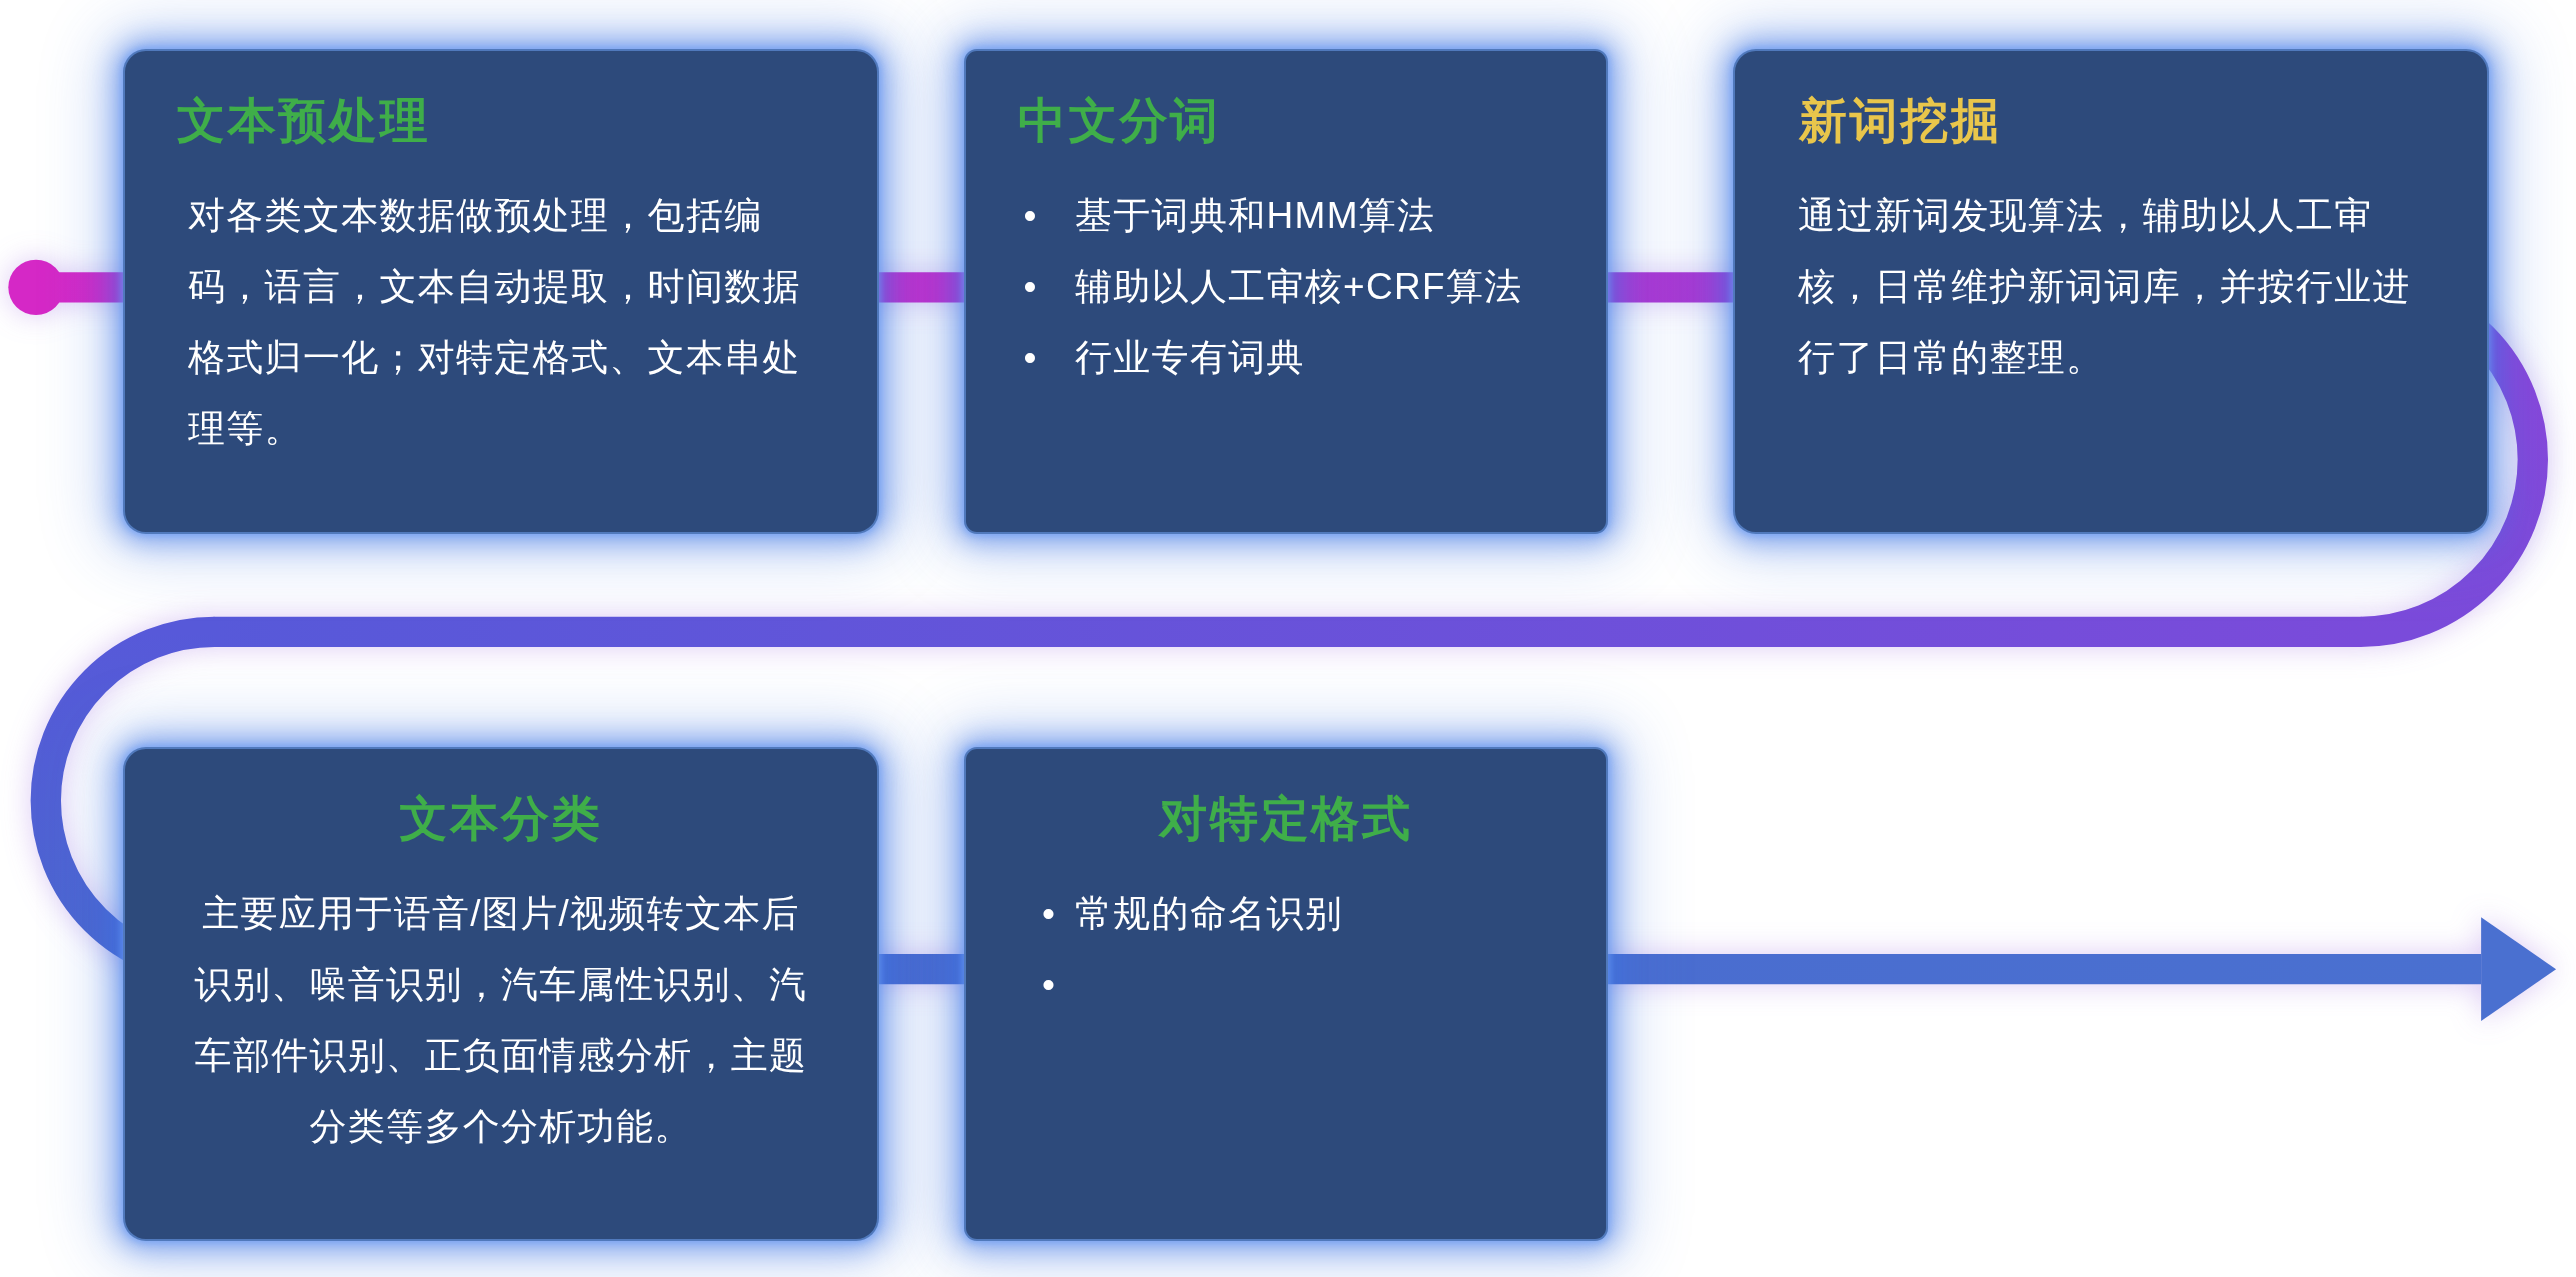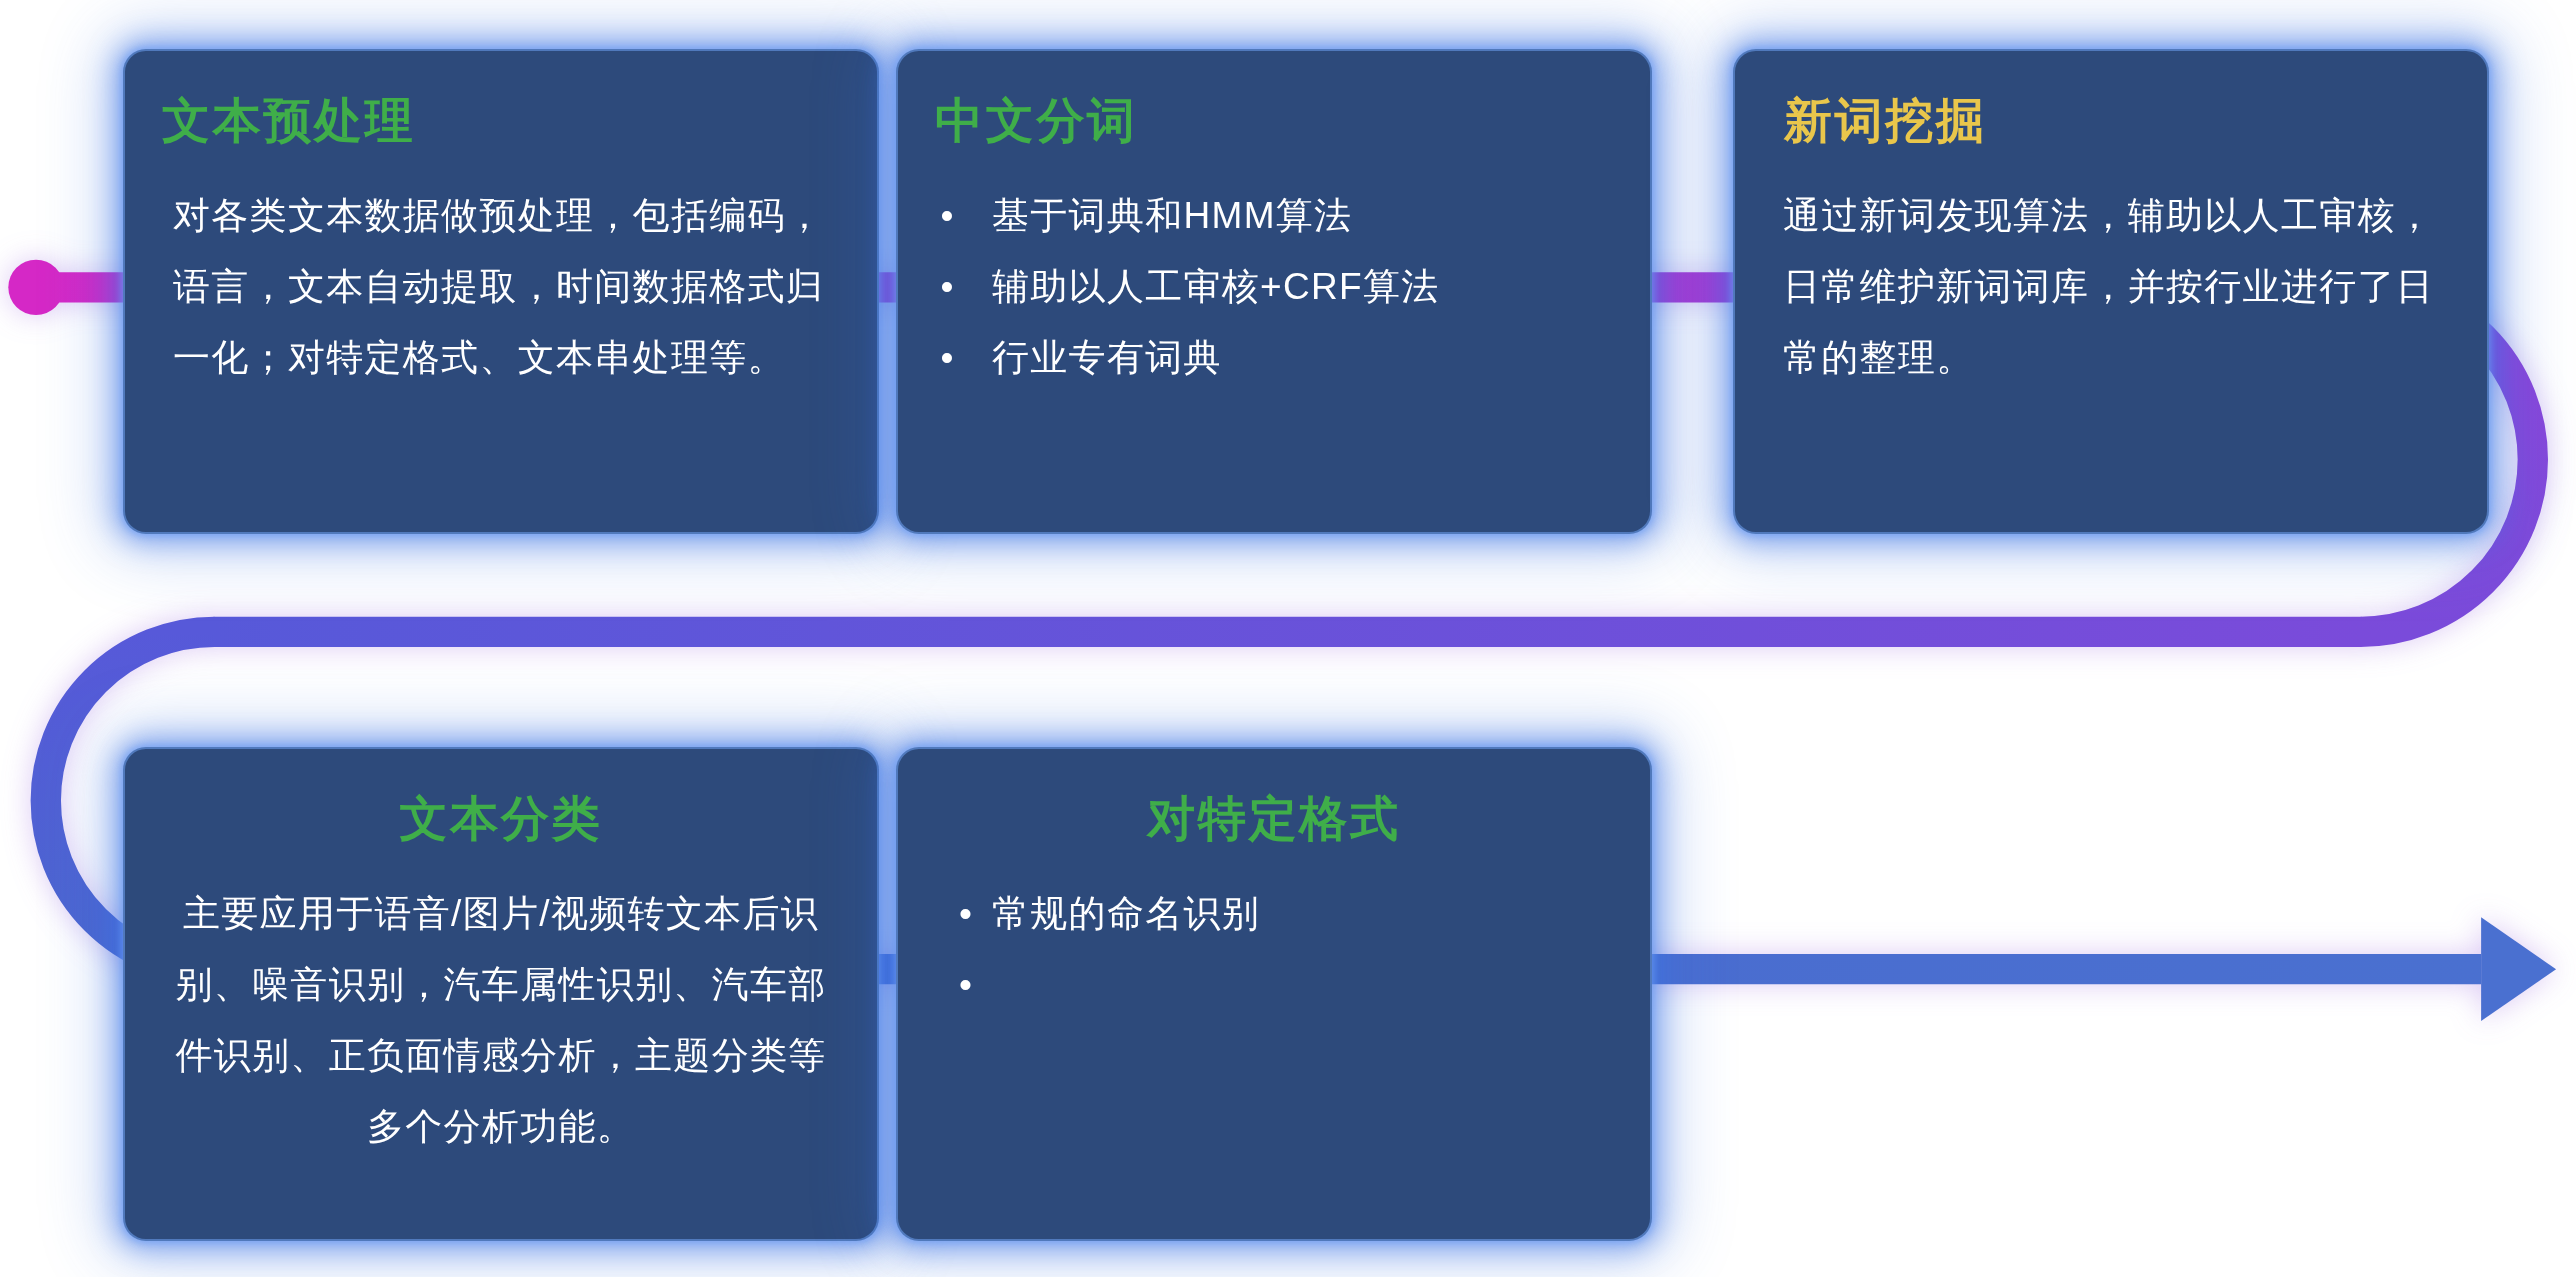--- a/index.html
+++ b/index.html
@@ -28,26 +28,26 @@
     position: absolute;
     z-index: 1;
     box-sizing: border-box;
     background: var(--card_bg);
     border-radius: 23px;
     border: 2.7px solid rgba(110, 160, 242, 0.55);
     box-shadow:
       0 0 7.1px 1.8px rgba(110, 158, 245, 0.65),
       0 0 27px 9px rgba(62, 116, 228, 0.55),
       0 0 64px 19.6px rgba(62, 116, 228, 0.28);
-    padding: 41px 37px;
+    padding: 41px 52px;
   }
   .row1 { top: 49px;  height: 485px; }
   .row2 { top: 747px; height: 494px; text-align: center; }
   .col1 { left: 123px;  width: 756px; }
-  .col2 { left: 896px; width: 756px; }
+  .col2 { left: 964px; width: 644px; border-radius: 13px; }
   .col3 { left: 1733px; width: 756px; }
 
   .card-title {
     font-size: 48px;
     font-weight: bold;
     letter-spacing: 2.7px;
     margin: 0 0 30px 0;
     line-height: 1.2;
   }
   .accent-green  .card-title { color: var(--title_green); }

